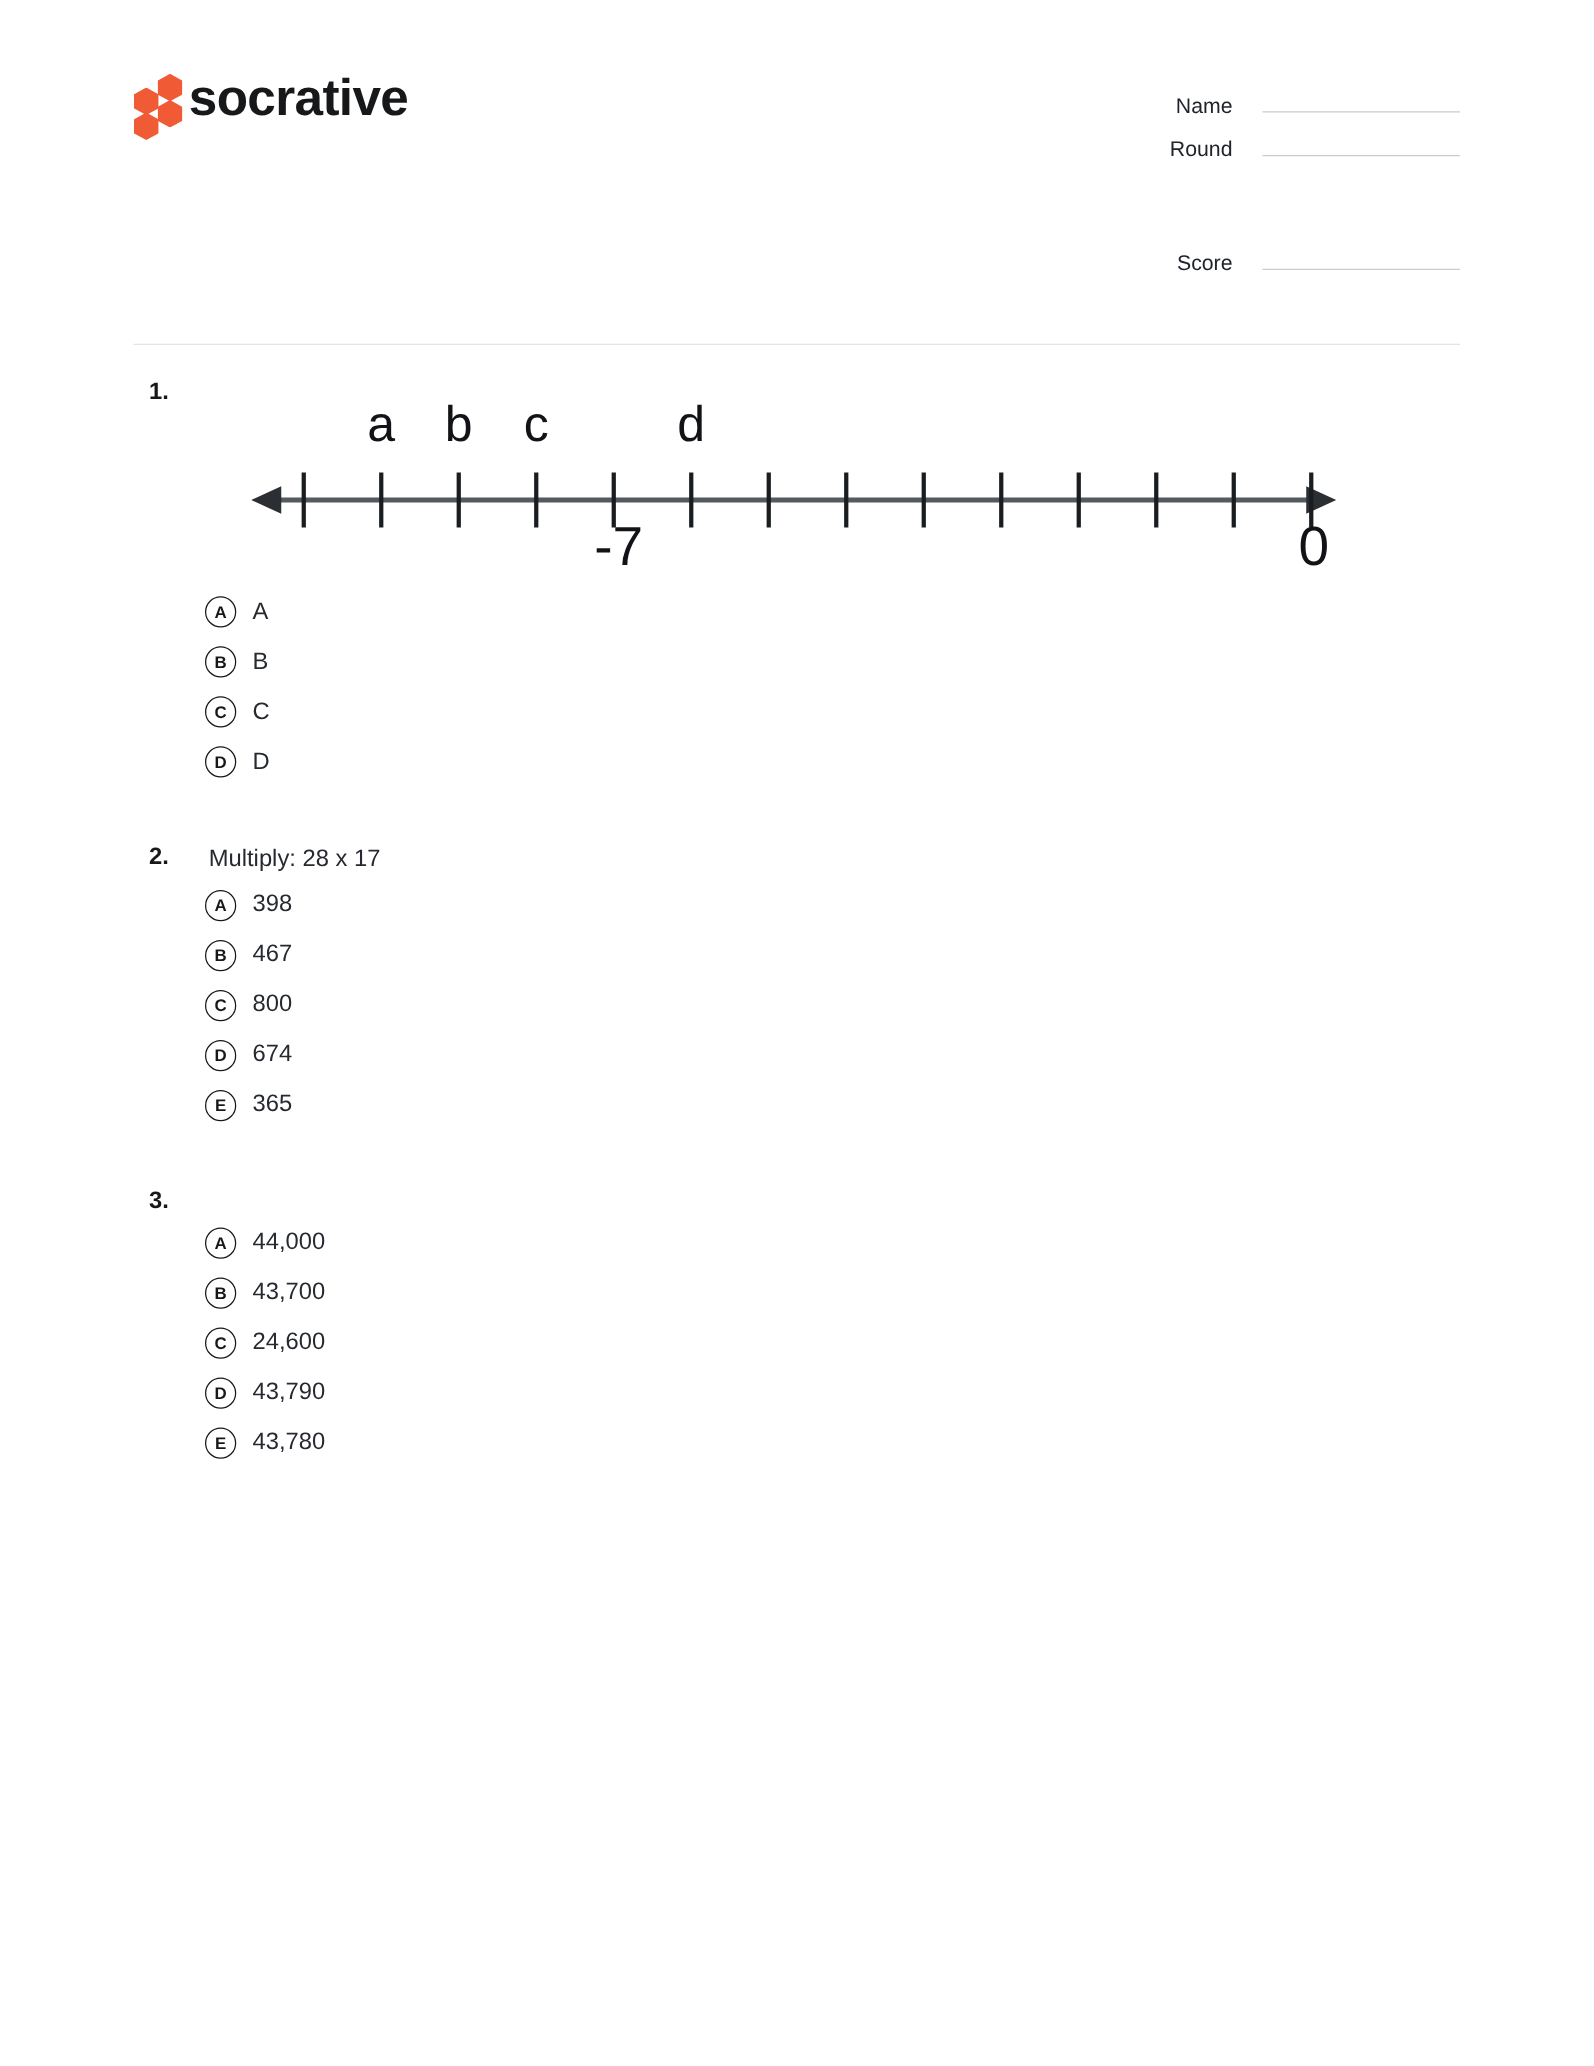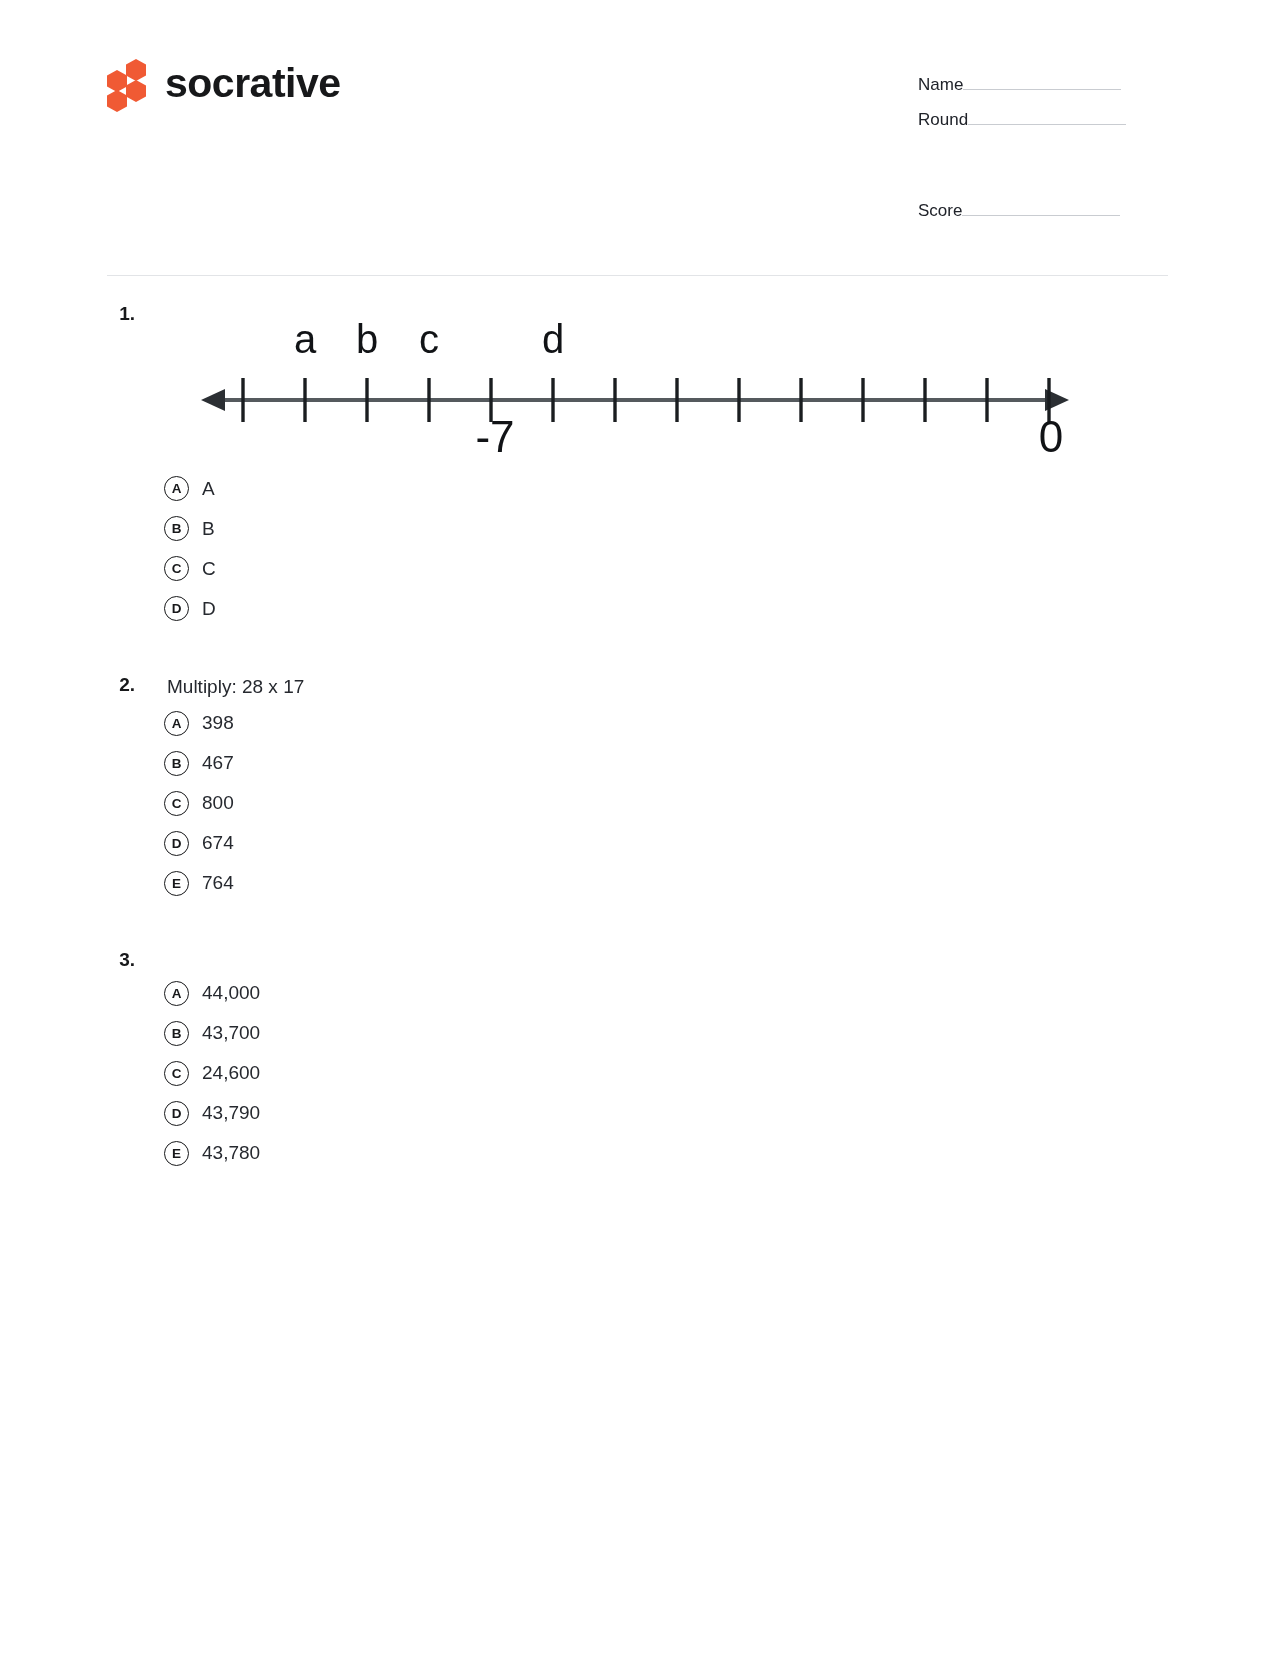--- a/index.html
+++ b/index.html
@@ -27,22 +27,21 @@
   
   .header {
     display: flex;
     justify-content: space-between;
     align-items: flex-start;
     padding-top: 58px;
   }
 
   .brand {
     display: flex;
-    align-items: center;
-    gap: 14px;
+    align-items: flex-start;
   }
   .brand-mark {
     width: 44px;
     height: 50px;
     position: relative;
     flex: none;
   }
   .hex {
     position: absolute;
     width: 20px;
@@ -63,21 +62,22 @@
     line-height: 1;
   }
 
   .meta {
     width: 250px;
     padding-top: 14px;
   }
   .meta-row {
     display: flex;
     align-items: baseline;
-    gap: 0;
+    justify-content: flex-end;
+    gap: 24px;
     margin-bottom: 12px;
   }
   .meta-label {
     font-size: 17px;
     color: #20232a;
     white-space: nowrap;
   }
   .meta-line {
     width: 158px;
     border-bottom: 1px solid #c9ccd1;
@@ -289,21 +289,21 @@
         <div class="option">
           <span class="bubble">C</span>
           <span class="option-text">800</span>
         </div>
         <div class="option">
           <span class="bubble">D</span>
           <span class="option-text">674</span>
         </div>
         <div class="option">
           <span class="bubble">E</span>
-          <span class="option-text">764</span>
+          <span class="option-text">365</span>
         </div>
       </div>
     </div>
 
     <div class="question" style="margin-top:52px;">
       <div class="q-head">
         <span class="q-num">3.</span>
       </div>
       <div class="options opts-indent-b">
         <div class="option">

